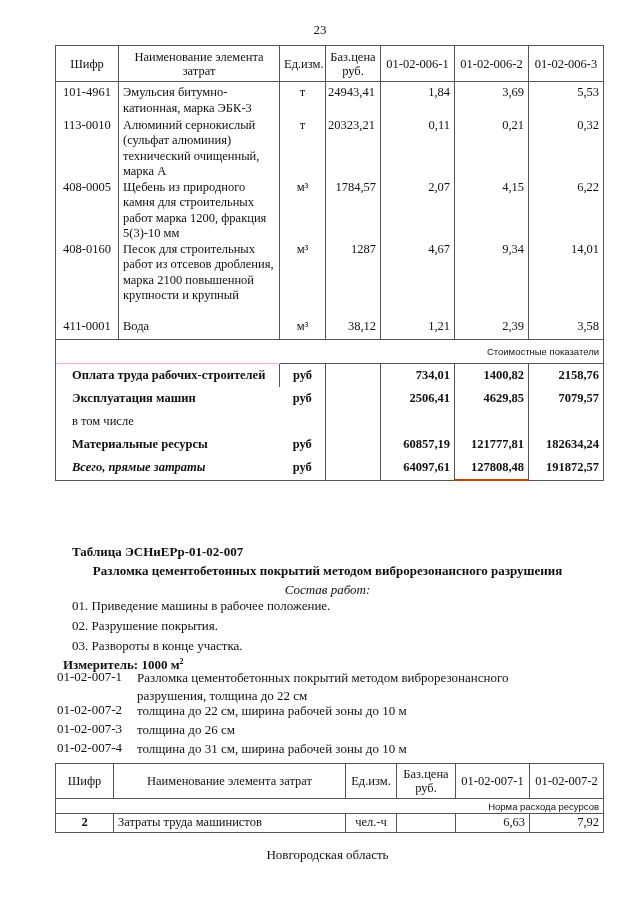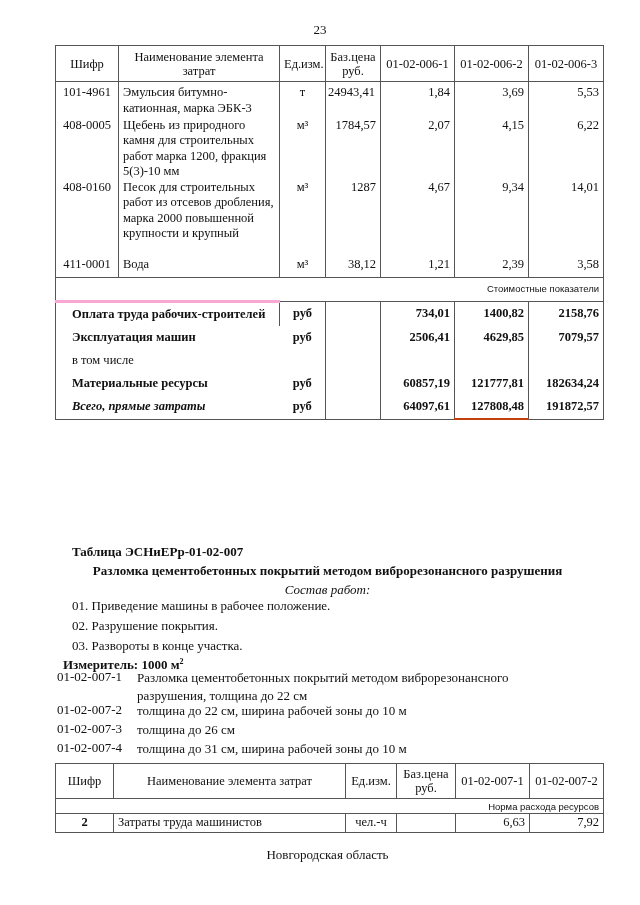--- a/index.html
+++ b/index.html
@@ -62,51 +62,60 @@
   <tr class="nb-tb" style="height:36px">
     <td class="c" style="padding-top:3px">101-4961</td>
     <td style="padding-top:3px">Эмульсия битумно-катионная, марка ЭБК-3</td>
     <td class="c" style="padding-top:3px">т</td>
     <td style="padding:3px 2px 0 2px">24943,41</td>
     <td class="r" style="padding-top:3px">1,84</td>
     <td class="r" style="padding-top:3px">3,69</td>
     <td class="r" style="padding-top:3px">5,53</td>
   </tr>
   <tr class="nb-tb" style="height:62px">
+    <td class="c">113-0010</td>
+    <td>Алюминий сернокислый (сульфат алюминия) технический очищенный, марка А</td>
+    <td class="c">т</td>
+    <td style="padding:0 2px">20323,21</td>
+    <td class="r">0,11</td>
+    <td class="r">0,21</td>
+    <td class="r">0,32</td>
+  </tr>
+  <tr class="nb-tb" style="height:62px">
     <td class="c">408-0005</td>
     <td>Щебень из природного камня для строительных работ марка 1200, фракция 5(3)-10 мм</td>
     <td class="c">м³</td>
     <td class="r">1784,57</td>
     <td class="r">2,07</td>
     <td class="r">4,15</td>
     <td class="r">6,22</td>
   </tr>
   <tr class="nb-tb" style="height:77px">
     <td class="c">408-0160</td>
-    <td>Песок для строительных работ из отсевов дробления, марка 2000 повышенной крупности и крупный</td>
+    <td>Песок для строительных работ из отсевов дробления, марка 2100 повышенной крупности и крупный</td>
     <td class="c">м³</td>
     <td class="r">1287</td>
     <td class="r">4,67</td>
     <td class="r">9,34</td>
     <td class="r">14,01</td>
   </tr>
   <tr class="nb-tb" style="height:21px">
     <td class="c">411-0001</td>
     <td>Вода</td>
     <td class="c">м³</td>
     <td class="r">38,12</td>
     <td class="r">1,21</td>
     <td class="r">2,39</td>
     <td class="r">3,58</td>
   </tr>
   <tr style="height:24px">
     <td colspan="7" class="small-sans" style="vertical-align:middle; border-bottom:none;">Стоимостные показатели</td>
   </tr>
   <tr class="sum">
-    <td colspan="2" class="bold noright" style="padding-left:16px; border-top:3px solid #f9a8d4;">Оплата труда рабочих-строителей</td>
+    <td colspan="2" class="bold noright" style="padding-left:16px; border-top:1px solid #f9a8d4;">Оплата труда рабочих-строителей</td>
     <td class="c bold" style="border-top:1px solid #555;">руб</td>
     <td style="border-top:1px solid #555;"></td>
     <td class="r bold" style="border-top:1px solid #555;">734,01</td>
     <td class="r bold" style="border-top:1px solid #555;">1400,82</td>
     <td class="r bold" style="border-top:1px solid #555;">2158,76</td>
   </tr>
   <tr class="sum">
     <td colspan="2" class="bold noright" style="padding-left:16px;">Эксплуатация машин</td>
     <td class="c bold noleft">руб</td>
     <td></td>

